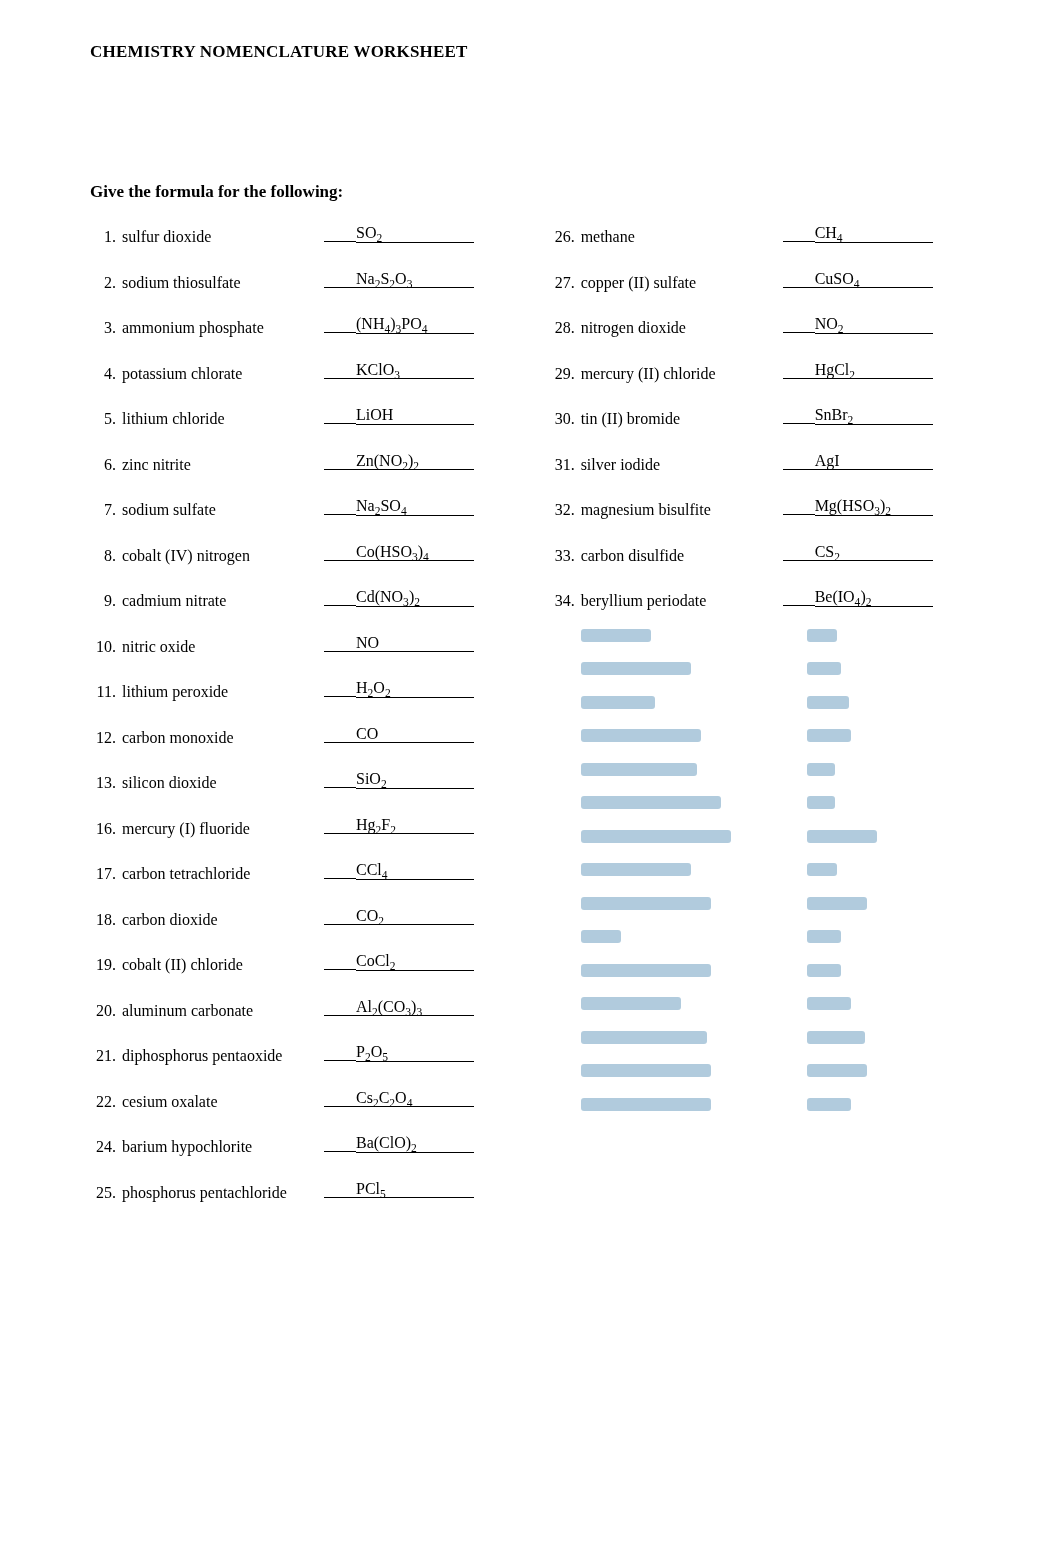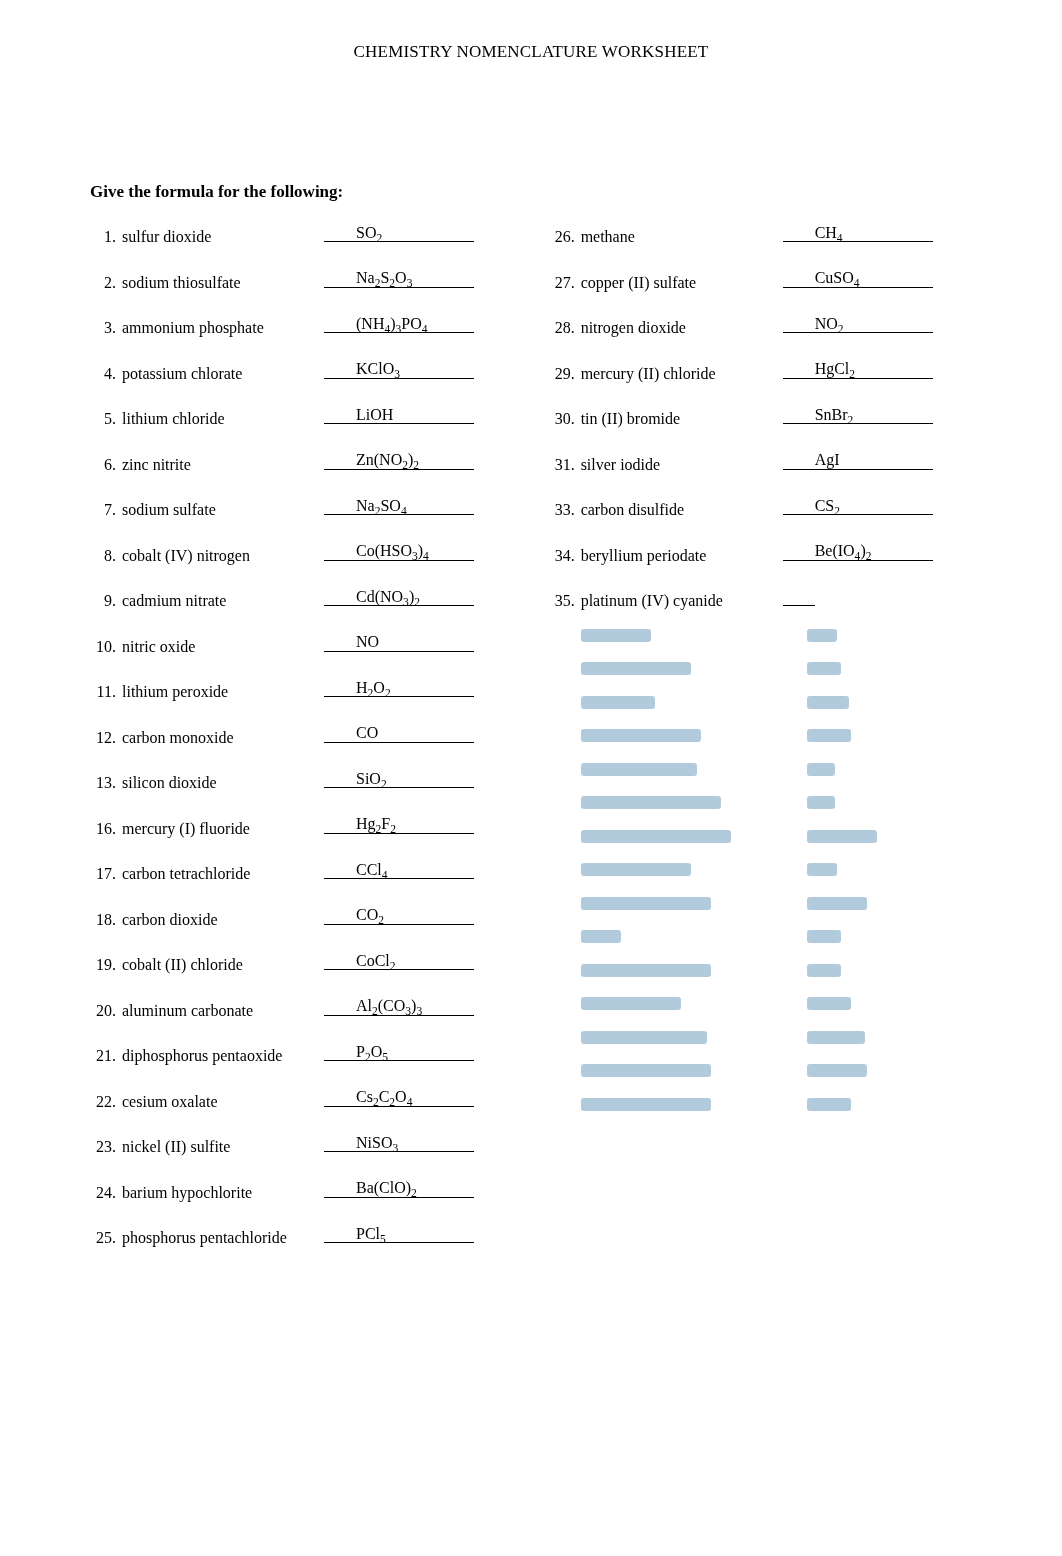--- a/index.html
+++ b/index.html
@@ -11,22 +11,21 @@
     width: 1062px;
   }
   .page {
     width: 1062px;
     min-height: 1556px;
     padding: 42px 90px 60px 90px;
     box-sizing: border-box;
     position: relative;
   }
   .title {
-    text-align: center;
-    font-weight: normal;
+    font-weight: bold;
     font-size: 17px;
     margin-bottom: 120px;
     letter-spacing: 0.2px;
   }
   .section-label {
     font-weight: bold;
     font-size: 17px;
     margin-bottom: 14px;
   }
   .columns {
@@ -51,21 +50,21 @@
     text-align: right;
     padding-right: 6px;
   }
   .name {
     width: 196px;
     padding-right: 6px;
     margin-top: 12px;
   }
   .answer-wrap {
     display: inline-flex;
-    align-items: center;
+    align-items: flex-start;
   }
   .lead {
     display: inline-block;
     width: 32px;
     border-bottom: 1px solid #000;
     height: 1em;
     vertical-align: baseline;
     margin-right: 0;
   }
   .answer {
@@ -262,28 +261,20 @@
         </div>
         <div class="row">
           <span class="num">22.</span>
           <span class="name">cesium oxalate</span>
           <span class="answer-wrap">
             <span class="lead"></span>
             <span class="answer">Cs<sub>2</sub>C<sub>2</sub>O<sub>4</sub></span>
           </span>
         </div>
         <div class="row">
-          <span class="num">23.</span>
-          <span class="name">nickel (II) sulfite</span>
-          <span class="answer-wrap">
-            <span class="lead"></span>
-            <span class="answer">NiSO<sub>3</sub></span>
-          </span>
-        </div>
-        <div class="row">
           <span class="num">24.</span>
           <span class="name">barium hypochlorite</span>
           <span class="answer-wrap">
             <span class="lead"></span>
             <span class="answer">Ba(ClO)<sub>2</sub></span>
           </span>
         </div>
         <div class="row">
           <span class="num">25.</span>
           <span class="name">phosphorus pentachloride</span>
@@ -336,43 +327,43 @@
         </div>
         <div class="row">
           <span class="num">31.</span>
           <span class="name">silver iodide</span>
           <span class="answer-wrap">
             <span class="lead"></span>
             <span class="answer">AgI</span>
           </span>
         </div>
         <div class="row">
+          <span class="num">32.</span>
+          <span class="name">magnesium bisulfite</span>
+          <span class="answer-wrap">
+            <span class="lead"></span>
+            <span class="answer">Mg(HSO<sub>3</sub>)<sub>2</sub></span>
+          </span>
+        </div>
+        <div class="row">
           <span class="num">33.</span>
           <span class="name">carbon disulfide</span>
           <span class="answer-wrap">
             <span class="lead"></span>
             <span class="answer">CS<sub>2</sub></span>
           </span>
         </div>
         <div class="row">
           <span class="num">34.</span>
           <span class="name">beryllium periodate</span>
           <span class="answer-wrap">
             <span class="lead"></span>
             <span class="answer">Be(IO<sub>4</sub>)<sub>2</sub></span>
           </span>
         </div>
-        <div class="row">
-          <span class="num">35.</span>
-          <span class="name">platinum (IV) cyanide</span>
-          <span class="answer-wrap">
-            <span class="lead"></span>
-            <span class="answer" style="position: relative; border-bottom: none;"><span class="blob" style="position: absolute; left: 0px; width: 54px;"></span>&nbsp;</span>
-          </span>
-        </div>
         <div class="row redacted" style="position: relative;">
           <div class="mask"></div>
           <div class="blob" style="left: 32px; width: 70px;"></div>
           <div class="blob" style="left: 258px; width: 30px;"></div>
           <span style="visibility: hidden;">&nbsp;</span>
         </div>
         <div class="row redacted" style="position: relative;">
           <div class="mask"></div>
           <div class="blob" style="left: 32px; width: 110px;"></div>
           <div class="blob" style="left: 258px; width: 34px;"></div>

